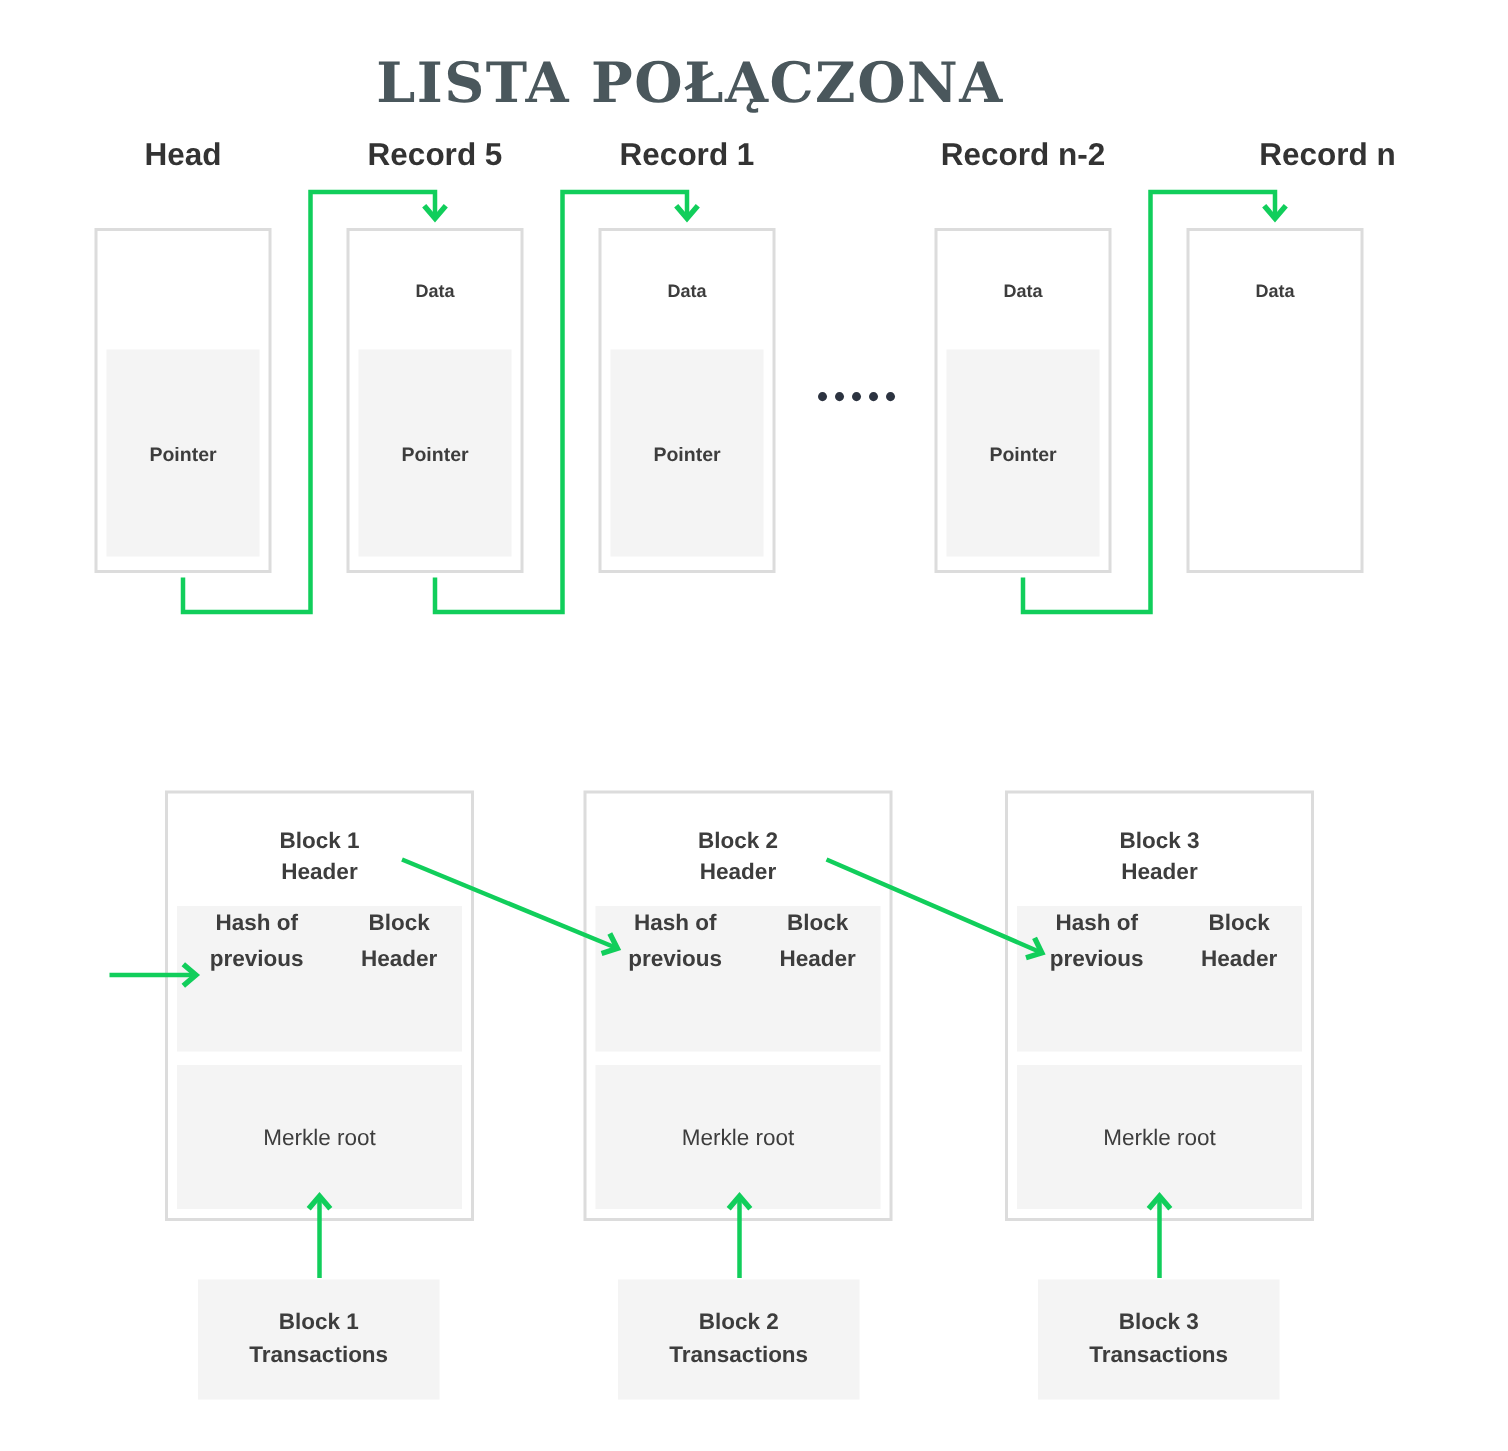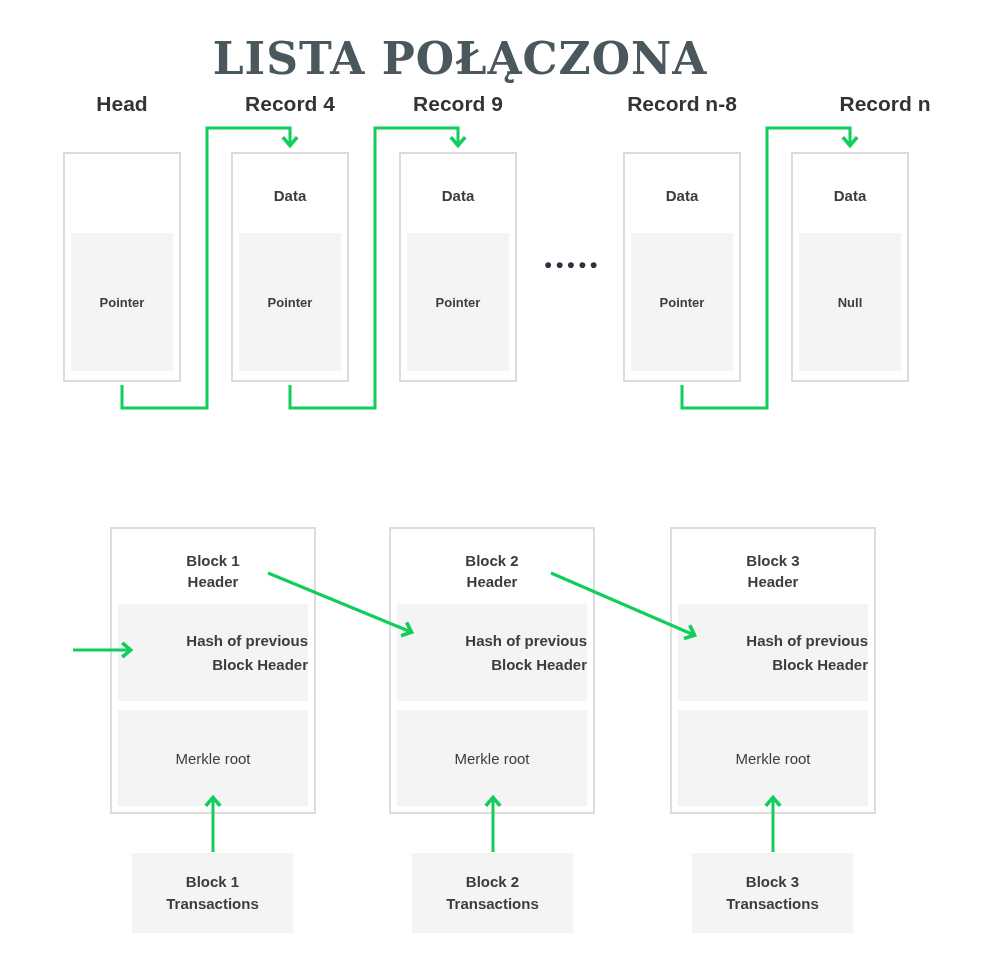--- a/index.html
+++ b/index.html
@@ -9,21 +9,21 @@
     height: 967px;
     background: #ffffff;
     font-family: "Liberation Sans", sans-serif;
     overflow: hidden;
   }
   .section-title {
     position: absolute;
     text-align: center;
     font-family: "DejaVu Serif", "Liberation Serif", serif;
     font-weight: 700;
-    font-size: 44px;
+    font-size: 37px;
     letter-spacing: 1px;
     color: var(--title-color, #4a575c);
     white-space: nowrap;
   }
   #ll-title { left: 0; width: 920px; top: 33px; }
   #bc-title { left: 0; width: 924px; top: 452px; }
 
   .col-label {
     position: absolute;
     top: 92px;
@@ -41,21 +41,21 @@
     height: 230px;
     border: 2px solid var(--box-border, #dcdcdc);
     background: #ffffff;
     box-sizing: border-box;
   }
   .ll-data {
     position: absolute;
     left: 0; right: 0;
     top: 33px;
     text-align: center;
-    font-size: 15px;
+    font-size: 12px;
     font-weight: 700;
     color: var(--text-dark, #3d3d3d);
   }
   .ll-pointer {
     position: absolute;
     left: 6px; right: 6px;
     top: 79px;
     height: 138px;
     background: var(--panel-fill, #f4f4f4);
     display: flex;
@@ -96,22 +96,22 @@
     line-height: 21px;
     color: var(--text-dark, #3d3d3d);
   }
   .bc-hash {
     position: absolute;
     left: 6px; right: 6px;
     top: 75px;
     height: 97px;
     background: var(--panel-fill, #f4f4f4);
     display: flex;
-    flex-direction: column;
-    align-items: flex-end;
+    flex-direction: row;
+    align-items: flex-start;
     justify-content: center;
     text-align: center;
     font-size: 15px;
     font-weight: 700;
     line-height: 24px;
     color: var(--text-dark, #3d3d3d);
   }
   .bc-merkle {
     position: absolute;
     left: 6px; right: 6px;
@@ -161,44 +161,43 @@
   }
 </style>
 </head>
 <body>
 
 <div id="canvas">
 
   <div id="ll-title" class="section-title">LISTA POŁĄCZONA</div>
 
   <div class="col-label" style="left:52px">Head</div>
-  <div class="col-label" style="left:220px">Record 4</div>
-  <div class="col-label" style="left:388px">Record 9</div>
-  <div class="col-label" style="left:612px">Record n-8</div>
+  <div class="col-label" style="left:220px">Record 5</div>
+  <div class="col-label" style="left:388px">Record 1</div>
+  <div class="col-label" style="left:612px">Record n-2</div>
   <div class="col-label" style="left:815px">Record n</div>
 
   <div class="ll-node" style="left:63px">
     <div class="ll-data"></div>
     <div class="ll-pointer">Pointer</div>
   </div>
   <div class="ll-node" style="left:231px">
     <div class="ll-data">Data</div>
     <div class="ll-pointer">Pointer</div>
   </div>
   <div class="ll-node" style="left:399px">
     <div class="ll-data">Data</div>
     <div class="ll-pointer">Pointer</div>
   </div>
   <div class="ll-node" style="left:623px">
     <div class="ll-data">Data</div>
     <div class="ll-pointer">Pointer</div>
   </div>
   <div class="ll-node" style="left:791px">
     <div class="ll-data">Data</div>
-    <div class="ll-pointer">Null</div>
   </div>
 
   <div class="ll-ellipsis">•••••</div>
 
 
   <div class="bc-block" style="left:110px">
     <div class="bc-header">
       <span style="display:block">Block 1</span>
       <span style="display:block">Header</span>
     </div>

